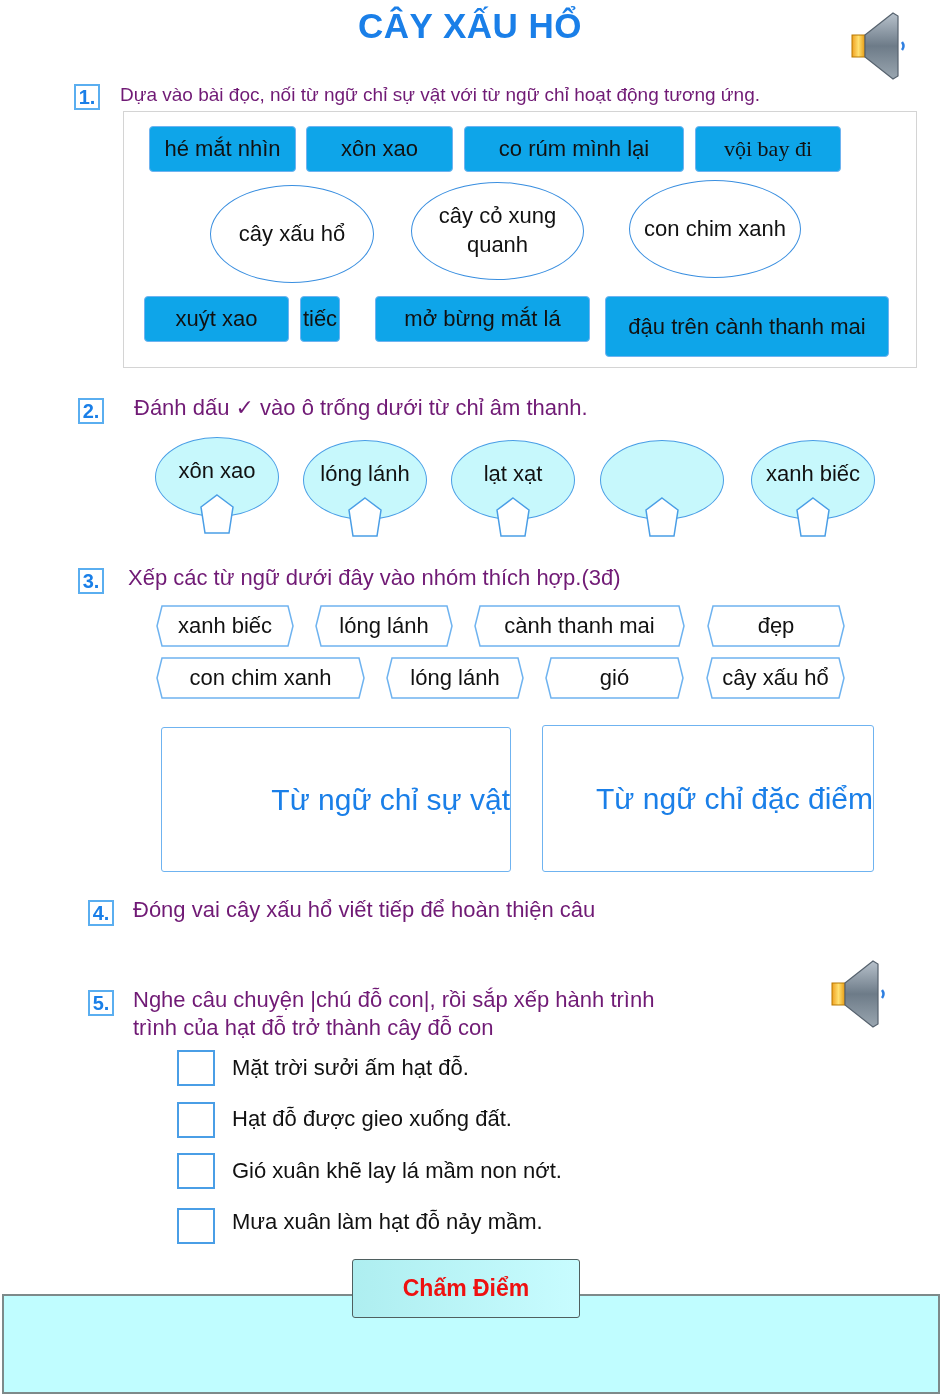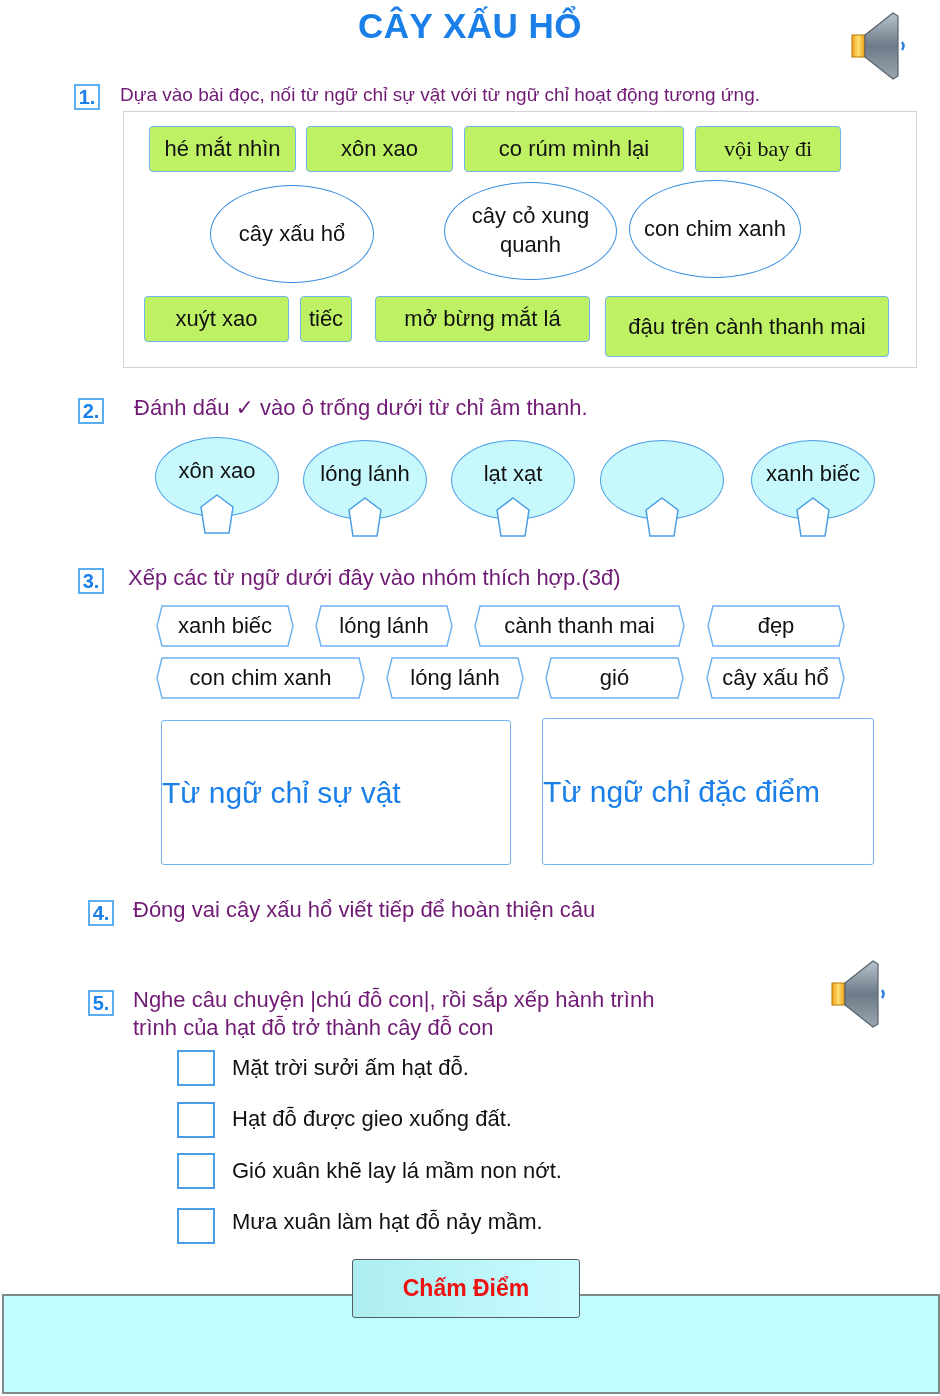--- a/index.html
+++ b/index.html
@@ -18,21 +18,21 @@
   .qnum {
     width: 26px; height: 26px; border: 2px solid #5aaef0;
     color: #1a7fe8; font-weight: bold; font-size: 20px;
     display: flex; align-items: center; justify-content: center;
     box-sizing: border-box; background: #fff;
   }
   .qtext { font-size: 19px; color: #701a75; white-space: nowrap; }
   .qtext.big { font-size: 22px; }
   .panel1 { left: 123px; top: 111px; width: 794px; height: 257px; border: 1.5px solid #d4d4d4; box-sizing: border-box; }
   .chip {
-    border: 1.5px solid #6fb3f0; border-radius: 4px; background: #bef264;
+    border: 1.5px solid #6fb3f0; border-radius: 4px; background: #0ea5e9;
     display: flex; align-items: center; justify-content: center;
     font-size: 22px; box-sizing: border-box; white-space: nowrap; cursor: pointer;
   }
   .ellipse {
     border: 1.5px solid #3a8fe0; border-radius: 50%; background: #fff;
     display: flex; align-items: center; justify-content: center; text-align: center;
     font-size: 22px; box-sizing: border-box; line-height: 1.3; cursor: pointer;
   }
   .bubble {
     width: 124px; height: 90px;
@@ -47,22 +47,22 @@
   }
   .bubble svg { position: absolute; left: 44px; top: 56px; cursor: pointer; }
   .hexchip { cursor: pointer; }
   .hexchip svg { position: absolute; left: 0; top: 0; }
   .hexchip .lbl {
     position: absolute; left: 0; top: 0; width: 100%; height: 100%;
     display: flex; align-items: center; justify-content: center; font-size: 22px; white-space: nowrap;
   }
   .dropbox {
     border: 1.5px solid #6fb3f0; border-radius: 3px; background: #fff; box-sizing: border-box;
-    display: flex; align-items: center; justify-content: flex-start;
-    font-size: 30px; color: #1a7fe8;
+    display: flex; align-items: center; justify-content: flex-end;
+    font-size: 30px; color: #1a7fe8; margin-top: 7px;
   }
   .cbox { width: 38px; height: 36px; border: 2px solid #4a9ee6; box-sizing: border-box; background: #fff; cursor: pointer; }
   .opt { font-size: 22px; white-space: nowrap; }
   .bottom-panel {
     left: 2px; top: 1294px; width: 938px; height: 100px;
     background: #c0fdff; border: 2px solid #7d8a8a; box-sizing: border-box;
   }
   .grade-btn {
     left: 352px; top: 1259px; width: 228px; height: 59px;
     background: linear-gradient(90deg, #aeeef0, #c8fcff);
@@ -100,25 +100,25 @@
 <div class="abs qtext" style="left:120px; top:84px;">Dựa vào bài đọc, nối từ ngữ chỉ sự vật với từ ngữ chỉ hoạt động tương ứng.</div>
 
 <div class="abs panel1"></div>
 
 <div class="abs chip" style="left:149px; top:126px; width:147px; height:46px;">hé mắt nhìn</div>
 <div class="abs chip" style="left:306px; top:126px; width:147px; height:46px;">xôn xao</div>
 <div class="abs chip" style="left:464px; top:126px; width:220px; height:46px;">co rúm mình lại</div>
 <div class="abs chip" style="left:695px; top:126px; width:146px; height:46px;font-family:Liberation Serif, serif;">vội bay đi</div>
 
 <div class="abs ellipse" style="left:210px; top:185px; width:164px; height:98px;">cây xấu hổ</div>
-<div class="abs ellipse" style="left:444px; top:182px; width:173px; height:98px; padding:0 14px;">cây cỏ xung quanh</div>
+<div class="abs ellipse" style="left:411px; top:182px; width:173px; height:98px; padding:0 14px;">cây cỏ xung quanh</div>
 <div class="abs ellipse" style="left:629px; top:180px; width:172px; height:98px;">con chim xanh</div>
 
 <div class="abs chip" style="left:144px; top:296px; width:145px; height:46px;">xuýt xao</div>
-<div class="abs chip" style="left:300px; top:296px; width:52px; height:46px;">tiếc</div>
+<div class="abs chip" style="left:300px; top:296px; width:40px; height:46px;">tiếc</div>
 <div class="abs chip" style="left:375px; top:296px; width:215px; height:46px;">mở bừng mắt lá</div>
 <div class="abs chip" style="left:605px; top:296px; width:284px; height:61px;text-align:center;">đậu trên cành thanh mai</div>
 
 <div class="abs qnum" style="left:78px; top:398px;">2.</div>
 <div class="abs qtext big" style="left:134px; top:395px;">Đánh dấu ✓ vào ô trống dưới từ chỉ âm thanh.</div>
 
 <div class="abs bubble" style="left:155px; top:437px;">
   <div class="circ"></div>
   <div class="lbl">xôn xao</div>
   <svg width="36" height="42" viewBox="0 0 36 42">

